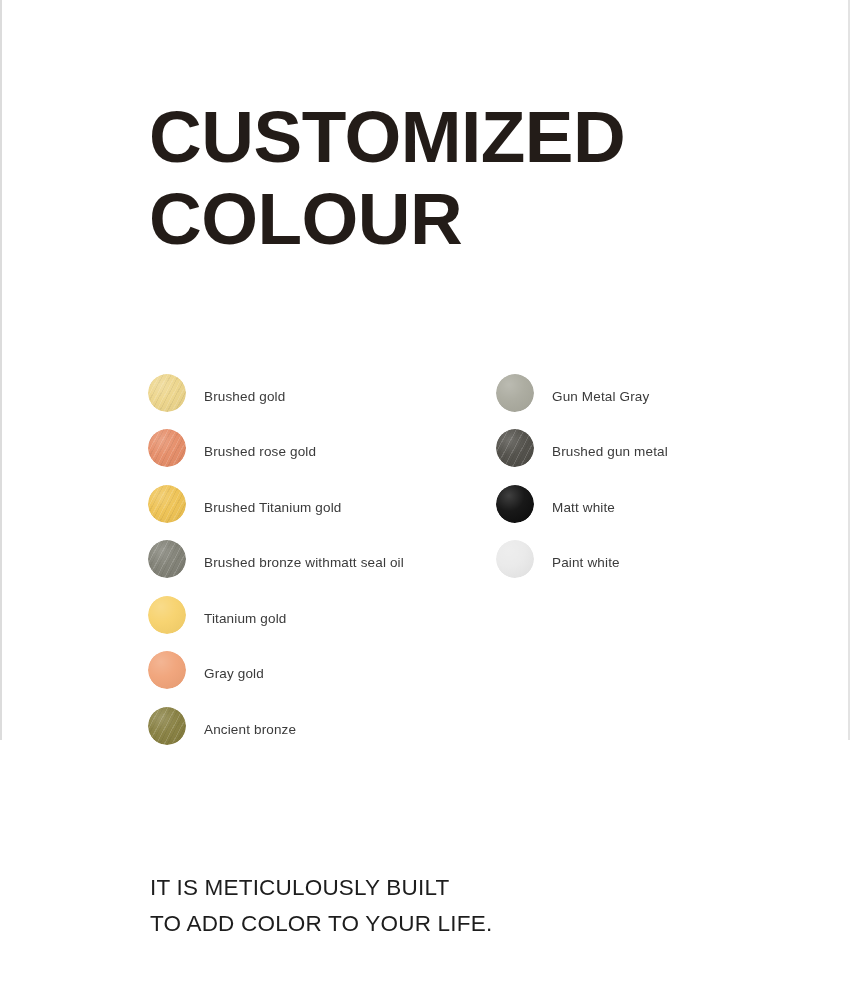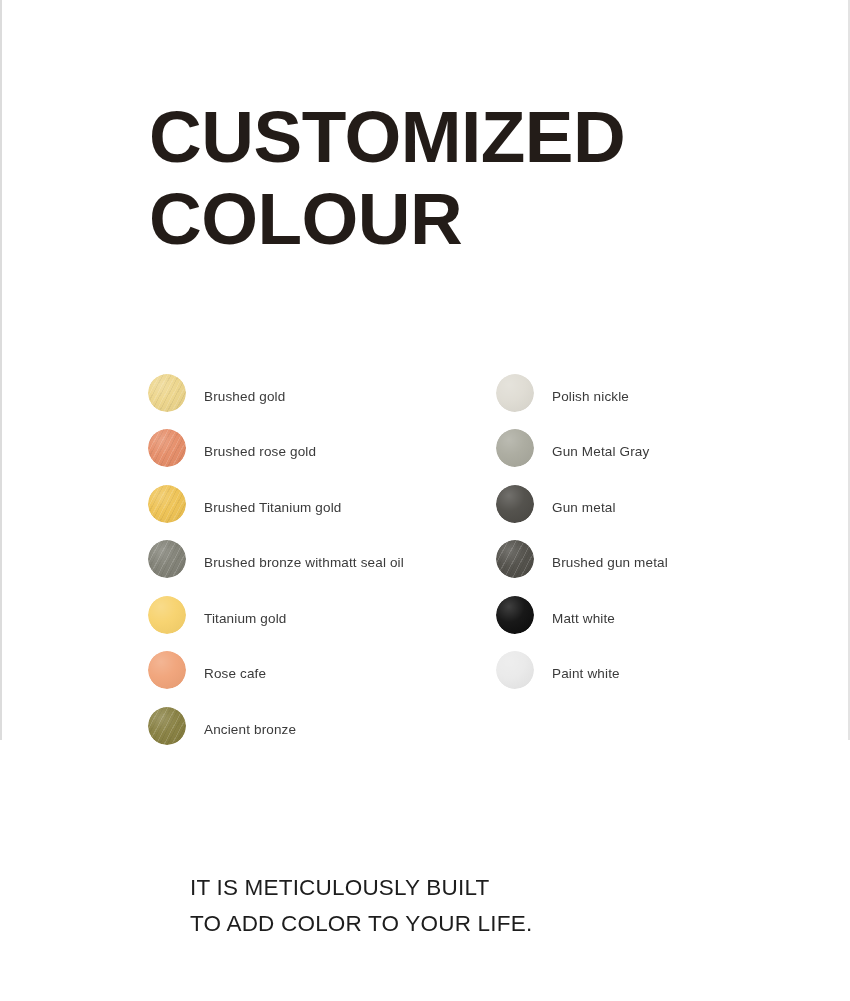--- a/index.html
+++ b/index.html
@@ -126,21 +126,20 @@
     top: 870px;
     width: 600px;
   }
   .tagline-line {
     font-family: "Liberation Sans", sans-serif;
     font-size: 22.5px;
     line-height: 36px;
     color: #1d1d1d;
     letter-spacing: 0.2px;
     white-space: nowrap;
-    margin-left: 40px;
   }
 </style>
 </head>
 <body>
 
 <div class="page">
 
   <div class="title-block">
     <div class="title-line">CUSTOMIZED</div>
     <div class="title-line">COLOUR</div>
@@ -185,52 +184,38 @@
             <div class="base" style="background: rgb(247, 209, 105);"></div>
             <div class="sheen"></div>
           </div>
           <div class="swatch-label">Titanium  gold</div>
         </div>
         <div class="swatch-row">
           <div class="swatch-dot">
             <div class="base" style="background: rgb(240, 161, 118);"></div>
             <div class="sheen"></div>
           </div>
-          <div class="swatch-label">Rose  cafe</div>
+          <div class="swatch-label">Gray  gold</div>
         </div>
         <div class="swatch-row">
           <div class="swatch-dot brushed">
             <div class="base" style="background: rgb(132, 124, 60);"></div>
             <div class="tex"></div>
             <div class="sheen"></div>
           </div>
           <div class="swatch-label">Ancient  bronze</div>
         </div>
       </div>
     <div class="column column-right">
         <div class="swatch-row">
           <div class="swatch-dot">
-            <div class="base" style="background: rgb(222, 219, 210);"></div>
-            <div class="sheen"></div>
-          </div>
-          <div class="swatch-label">Polish  nickle</div>
-        </div>
-        <div class="swatch-row">
-          <div class="swatch-dot">
             <div class="base" style="background: rgb(168, 168, 156);"></div>
             <div class="sheen"></div>
           </div>
           <div class="swatch-label">Gun Metal Gray</div>
-        </div>
-        <div class="swatch-row">
-          <div class="swatch-dot">
-            <div class="base" style="background: rgb(74, 72, 67);"></div>
-            <div class="sheen"></div>
-          </div>
-          <div class="swatch-label">Gun metal</div>
         </div>
         <div class="swatch-row">
           <div class="swatch-dot brushed">
             <div class="base" style="background: rgb(76, 74, 68);"></div>
             <div class="tex"></div>
             <div class="sheen"></div>
           </div>
           <div class="swatch-label">Brushed gun metal</div>
         </div>
         <div class="swatch-row">

